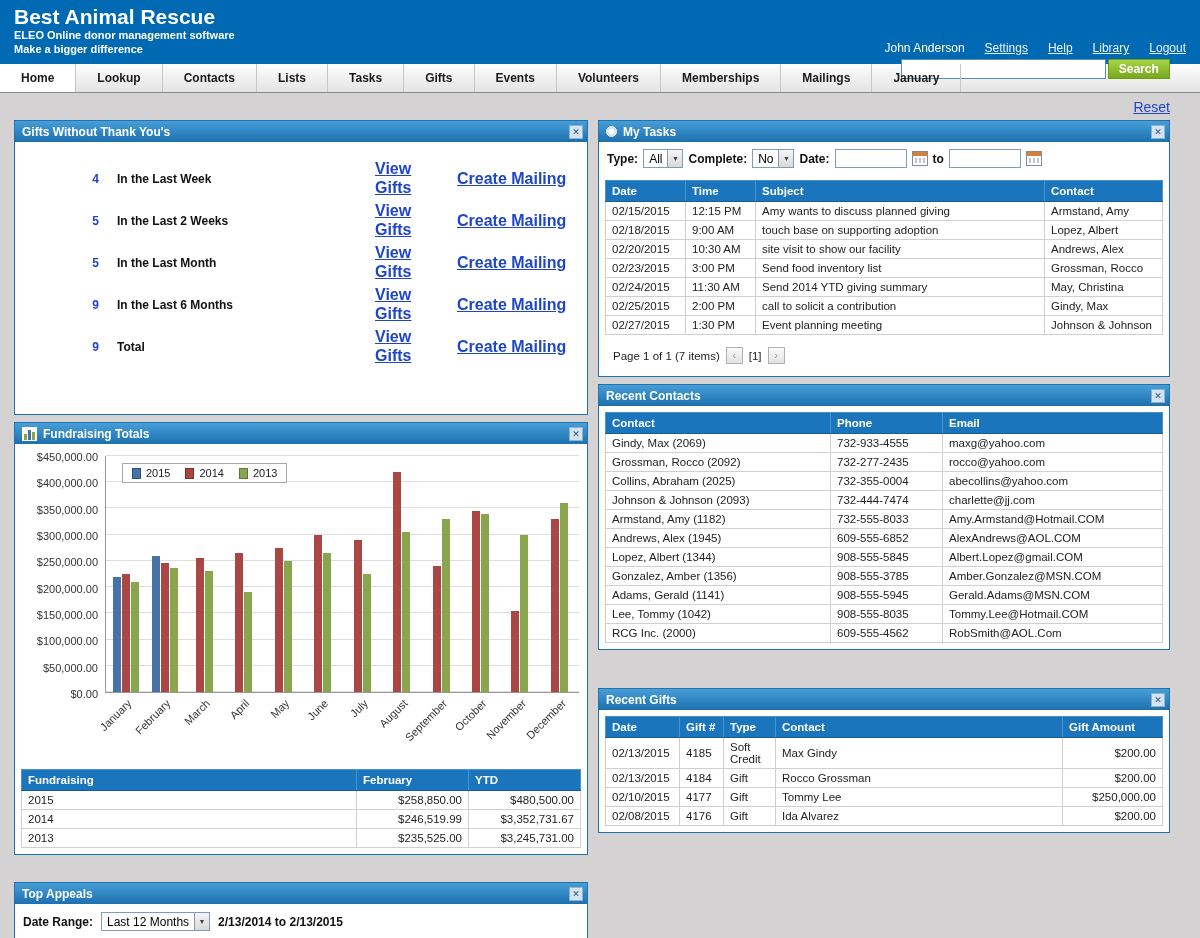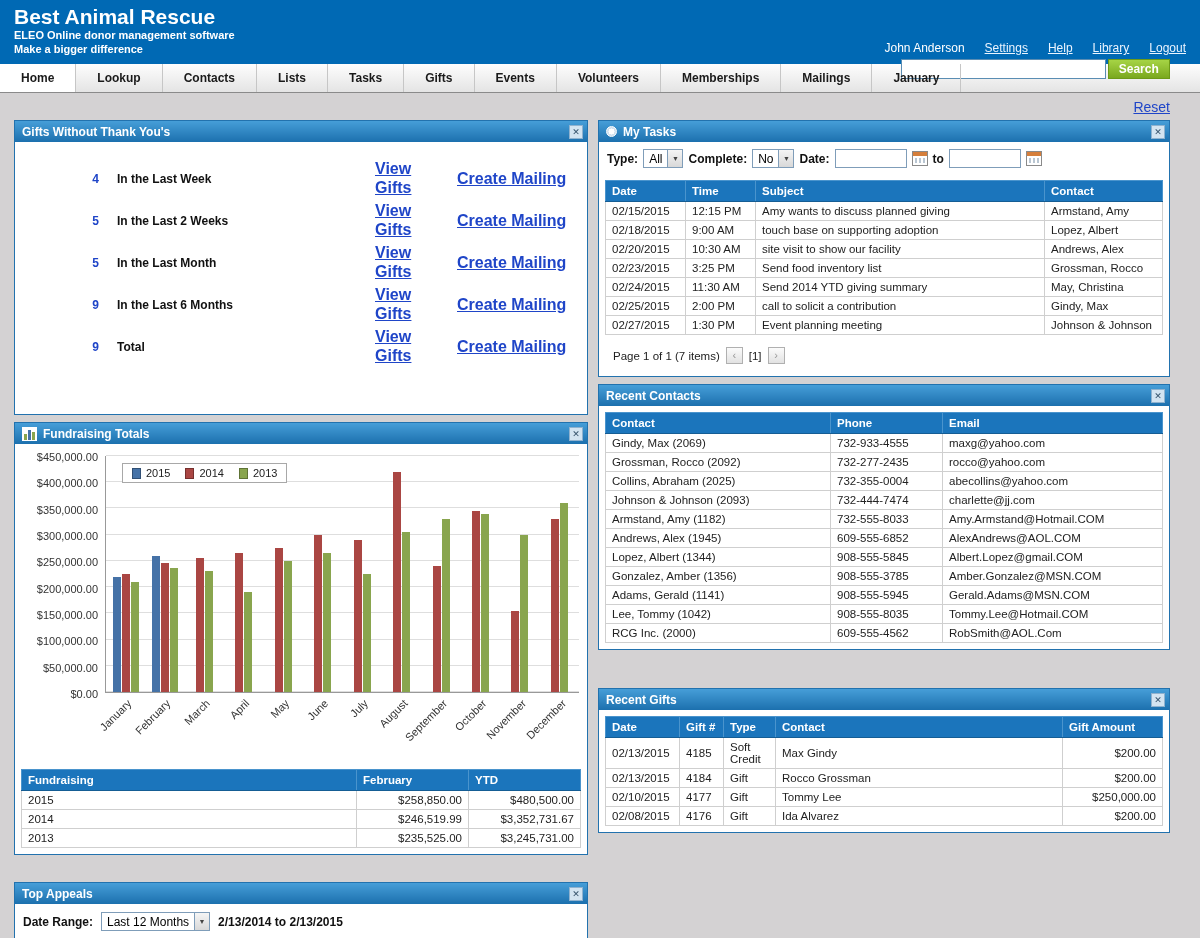--- a/index.html
+++ b/index.html
@@ -510,21 +510,21 @@
 
                   <tr>
                     <td>02/20/2015</td>
                     <td>10:30 AM</td>
                     <td>site visit to show our facility</td>
                     <td>Andrews, Alex</td>
                   </tr>
 
                   <tr>
                     <td>02/23/2015</td>
-                    <td>3:25 PM</td>
+                    <td>3:00 PM</td>
                     <td>Send food inventory list</td>
                     <td>Grossman, Rocco</td>
                   </tr>
 
                   <tr>
                     <td>02/24/2015</td>
                     <td>11:30 AM</td>
                     <td>Send 2014 YTD giving summary</td>
                     <td>May, Christina</td>
                   </tr>

